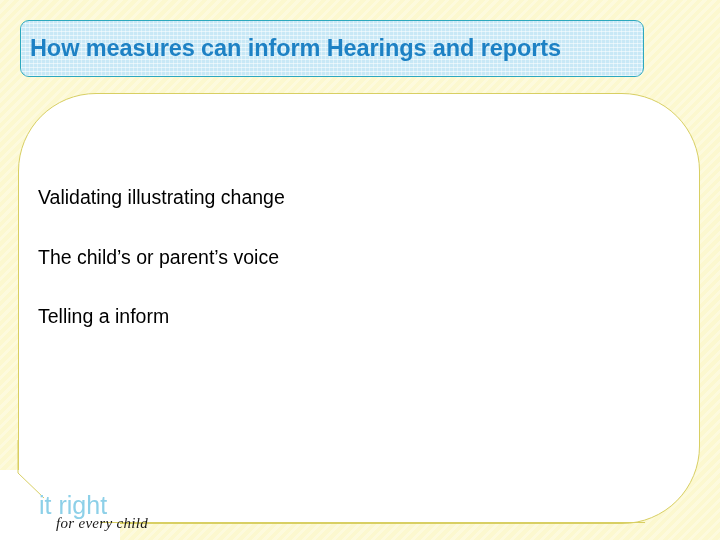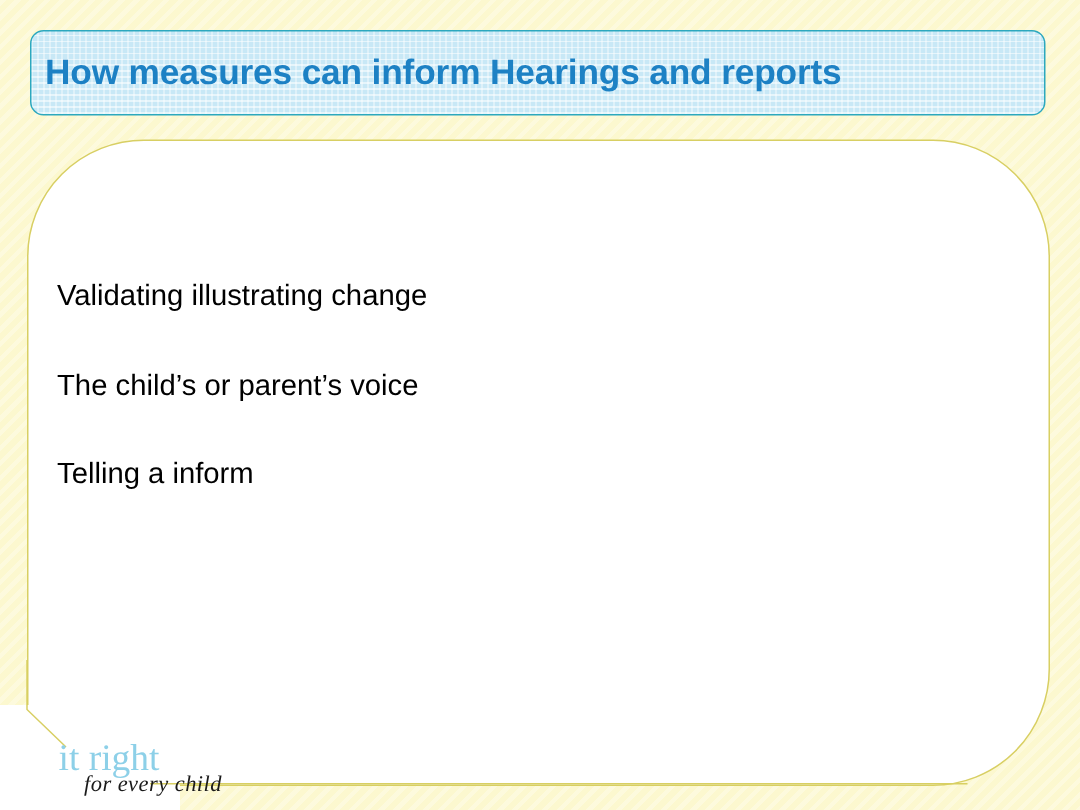--- a/index.html
+++ b/index.html
@@ -27,21 +27,21 @@
         rgba(255,255,255,0.00) 3px,
         rgba(255,255,255,0.00) 7px);
     pointer-events: none;
   }
 
   
   #title-bar {
     position: absolute;
     left: 20px;
     top: 20px;
-    width: 677px;
+    width: 624px;
     height: 57px;
     box-sizing: border-box;
     background: #c8e8f6;
     border: 1.5px solid #2ca8be;
     border-radius: 9px;
     display: flex;
     align-items: center;
     padding-left: 9px;
   }
   #title-bar::before {
@@ -151,21 +151,21 @@
     line-height: 1;
     font-family: "Liberation Sans", sans-serif;
   }
   .logo-line2 {
     position: absolute;
     left: 27px;
     top: 17px;
     color: #8dd0e8;
     font-size: 25px;
     line-height: 1;
-    font-family: Liberation Serif, serif;
+    font-family: Liberation Sans, sans-serif;
   }
   .logo-line3 {
     position: absolute;
     left: 44px;
     top: 40px;
     color: #1a1a1a;
     font-size: 15px;
     line-height: 1;
     letter-spacing: 0.3px;
     font-style: italic;

